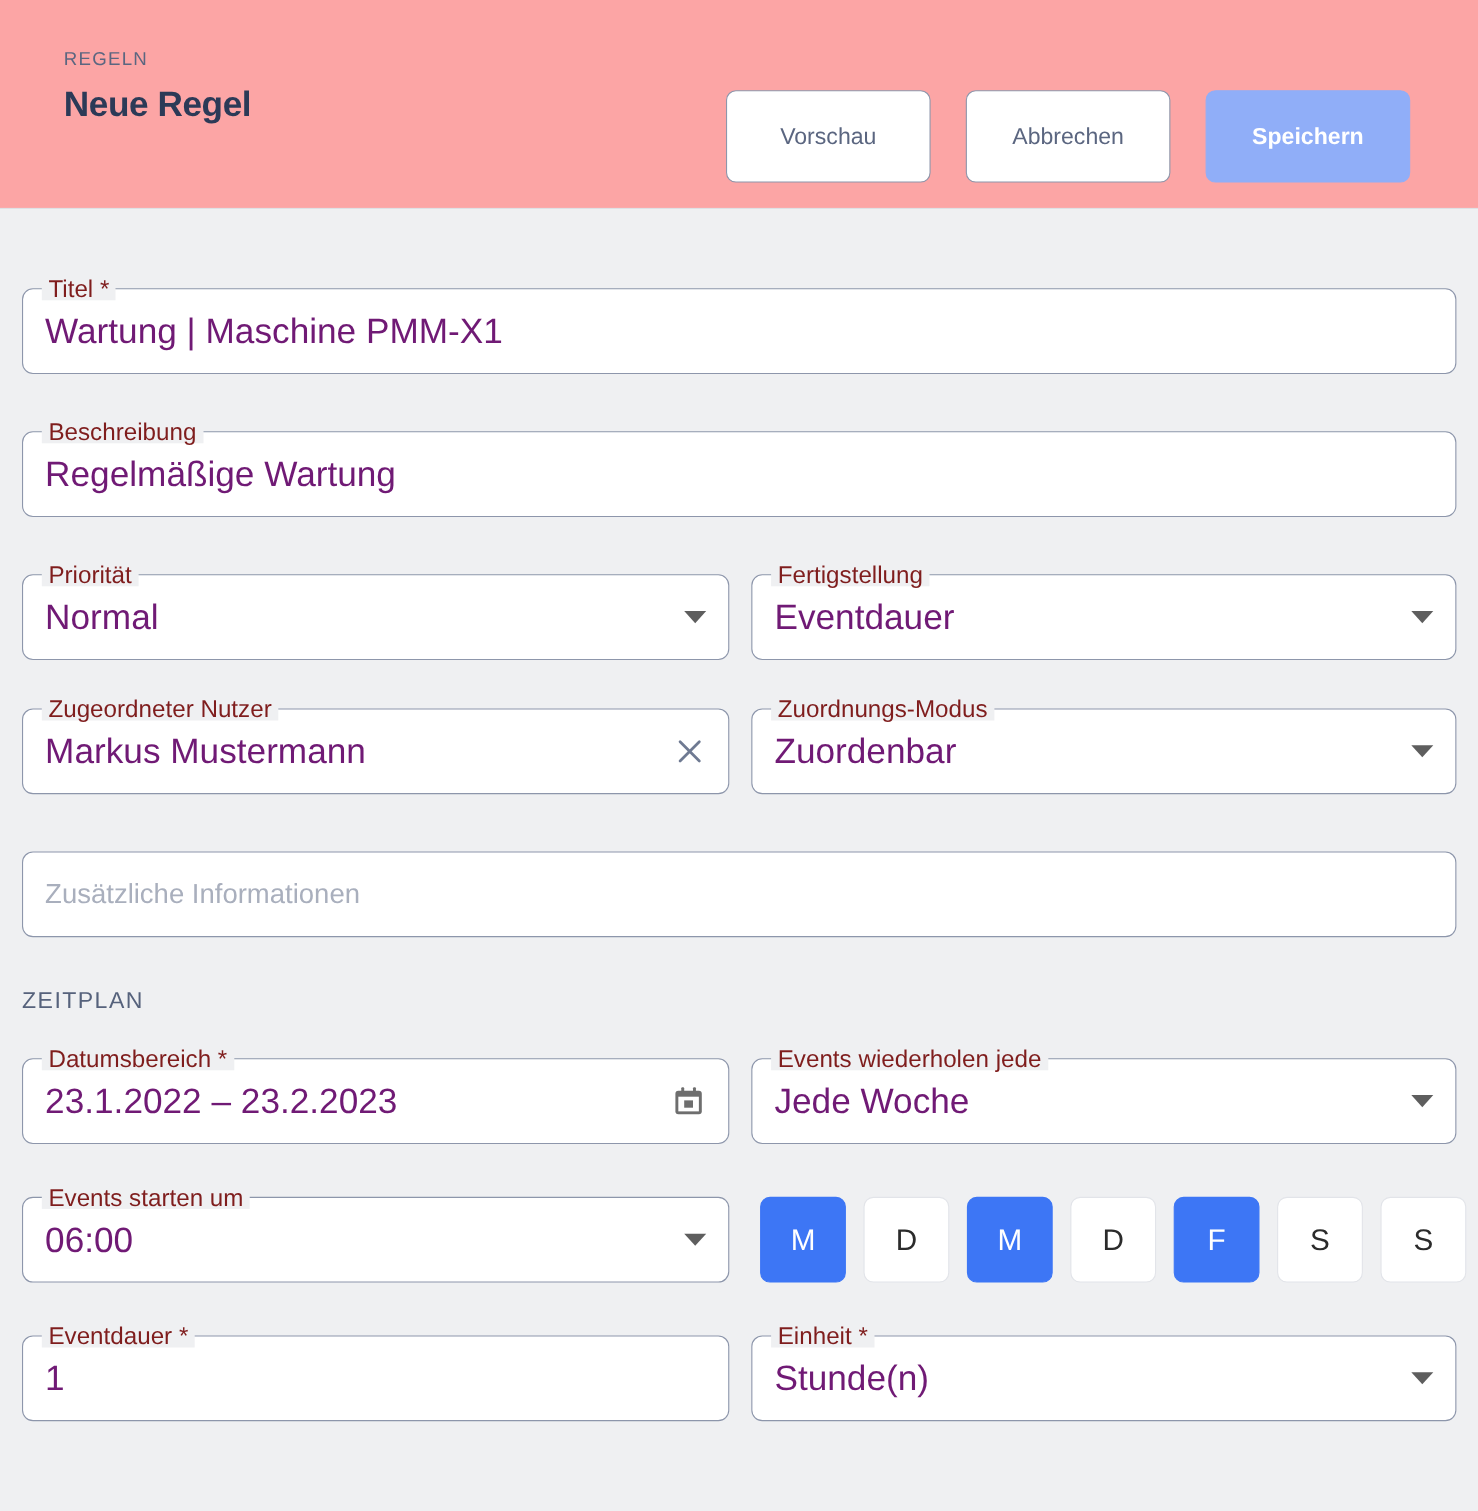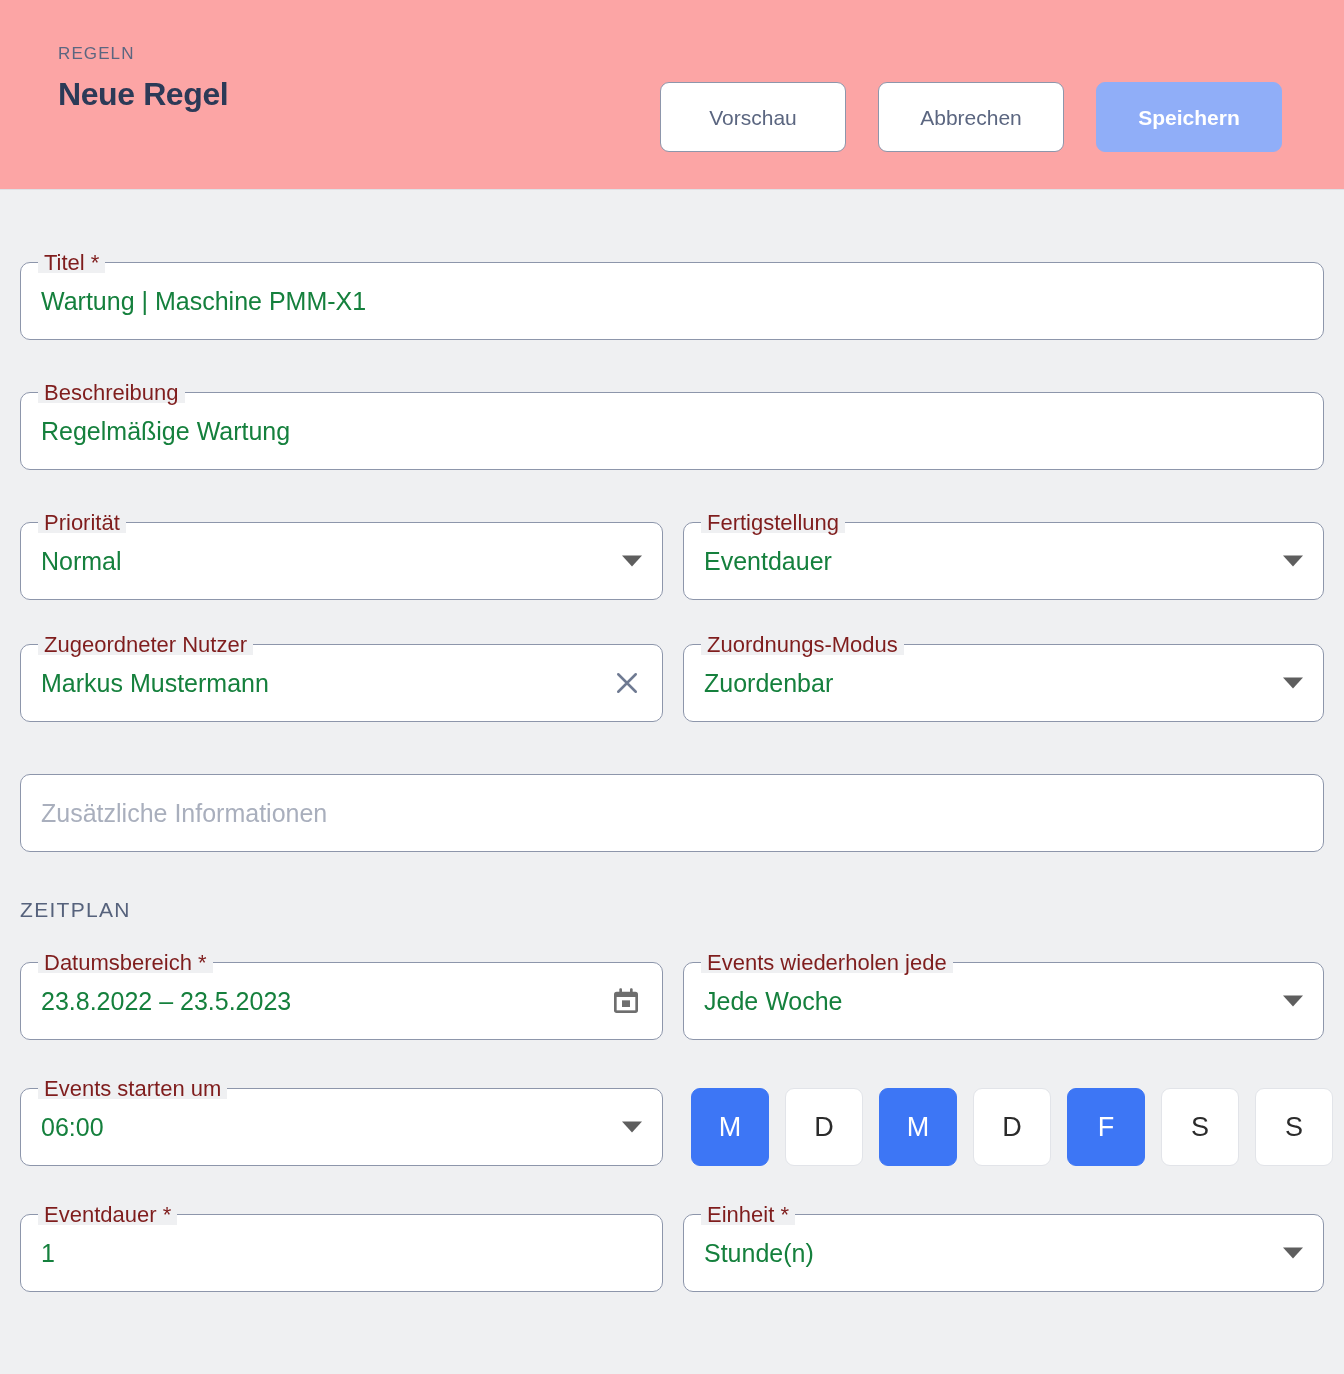--- a/index.html
+++ b/index.html
@@ -46,21 +46,21 @@
     top: 82px;
     display: flex;
     gap: 32px;
     align-items: center;
   }
   .btn {
     font-family: inherit;
     font-size: 21px;
     border-radius: 9px;
     padding: 0 26px;
-    height: 70px;
+    height: 84px;
     min-width: 186px;
     cursor: pointer;
     line-height: 1;
     display: flex;
     align-items: center;
     justify-content: center;
   }
   .btn-outlined {
     background: #ffffff;
     border: 1px solid #8d96ab;
@@ -102,22 +102,22 @@
     top: -10px;
     left: 17px;
     background: #eff0f2;
     padding: 0 6px;
     font-size: 22px;
     color: #7f1d1d;
     line-height: 20px;
     white-space: nowrap;
   }
   .field .value {
-    font-size: 25px;
-    color: #15803d;
+    font-size: 32px;
+    color: #701a75;
     line-height: 1;
   }
   .field .placeholder {
     font-size: 25px;
     color: #a9afbd;
     line-height: 1;
   }
 
   .field .trail {
     position: absolute;
@@ -264,21 +264,21 @@
 
   <div class="gap-30" style="height:46px"></div>
 
   <div class="section-head">ZEITPLAN</div>
 
   <div class="gap-30" style="height:40px"></div>
 
   <div class="row">
     <div class="field narrow">
       <span class="legend">Datumsbereich *</span>
-      <span class="value">23.8.2022 – 23.5.2023</span>
+      <span class="value">23.1.2022 – 23.2.2023</span>
       <span class="trail">
         <svg class="cal-icon" width="32" height="32" viewBox="0 0 24 24">
           <rect x="3" y="5" width="18" height="16" rx="2" fill="#6e6e6e"></rect>
           <rect x="5" y="9" width="14" height="10" fill="#ffffff"></rect>
           <rect x="9" y="11.5" width="6" height="5" fill="#6e6e6e"></rect>
           <rect x="7" y="2.5" width="2" height="4" rx="0.8" fill="#6e6e6e"></rect>
           <rect x="15" y="2.5" width="2" height="4" rx="0.8" fill="#6e6e6e"></rect>
         </svg>
       </span>
     </div>

